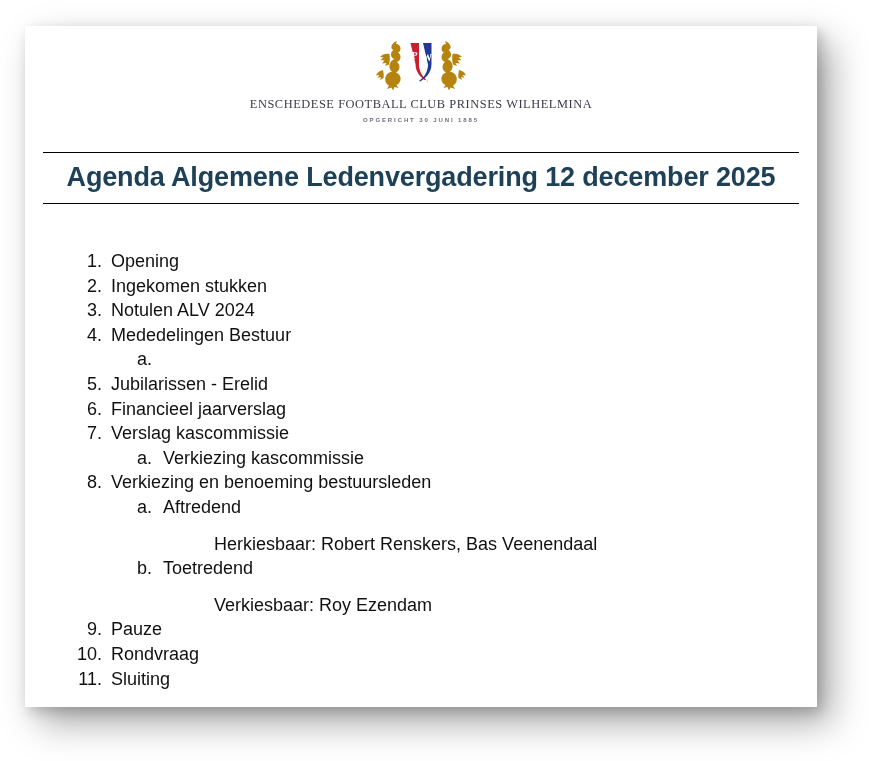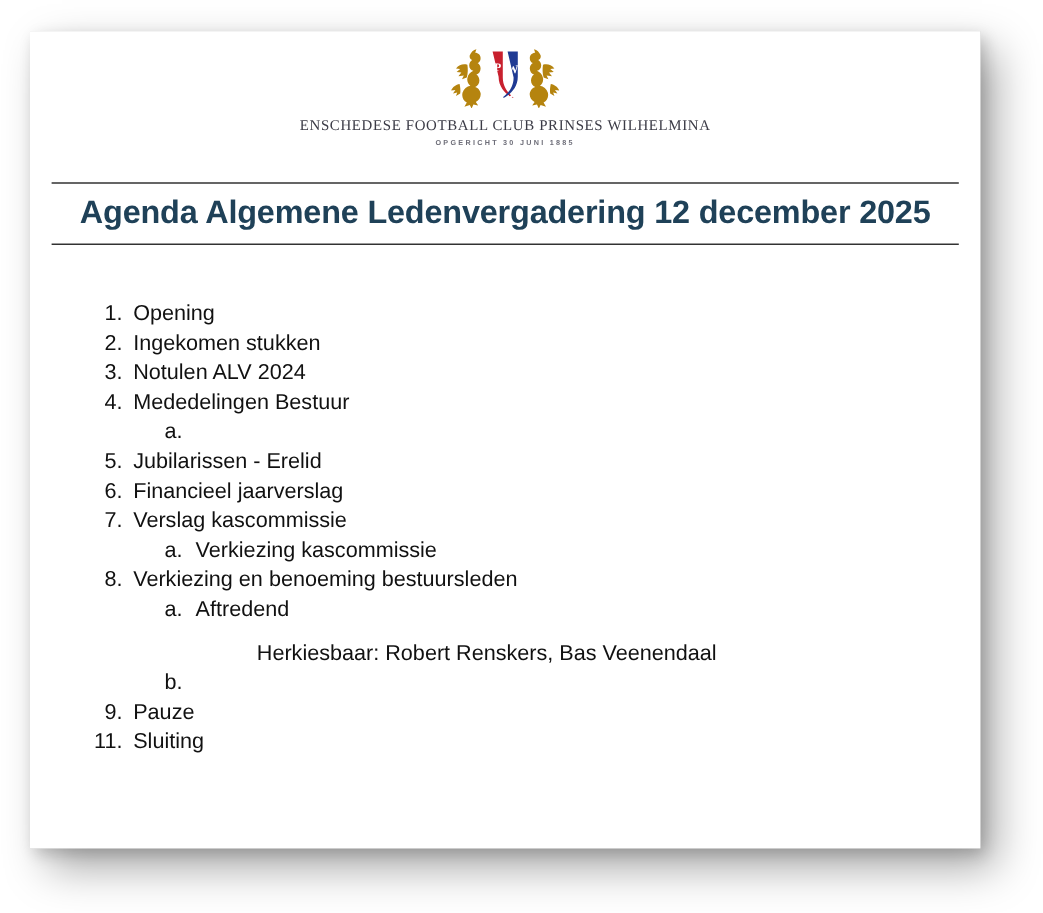--- a/index.html
+++ b/index.html
@@ -212,24 +212,32 @@
       </div>
       <div class="agenda-row lvl2">
         <span class="marker">a.</span>
         <span class="label">Aftredend</span>
       </div>
       <div class="agenda-row note">
         <span class="label">Herkiesbaar: Robert Renskers, Bas Veenendaal</span>
       </div>
       <div class="agenda-row lvl2">
         <span class="marker">b.</span>
+        <span class="label">Toetredend</span>
+      </div>
+      <div class="agenda-row note">
+        <span class="label">Verkiesbaar: Roy Ezendam</span>
       </div>
       <div class="agenda-row lvl1">
         <span class="marker">9.</span>
         <span class="label">Pauze</span>
       </div>
       <div class="agenda-row lvl1">
+        <span class="marker">10.</span>
+        <span class="label">Rondvraag</span>
+      </div>
+      <div class="agenda-row lvl1">
         <span class="marker">11.</span>
         <span class="label">Sluiting</span>
       </div>
     </div>
 
 </div>
 
 </body></html>

